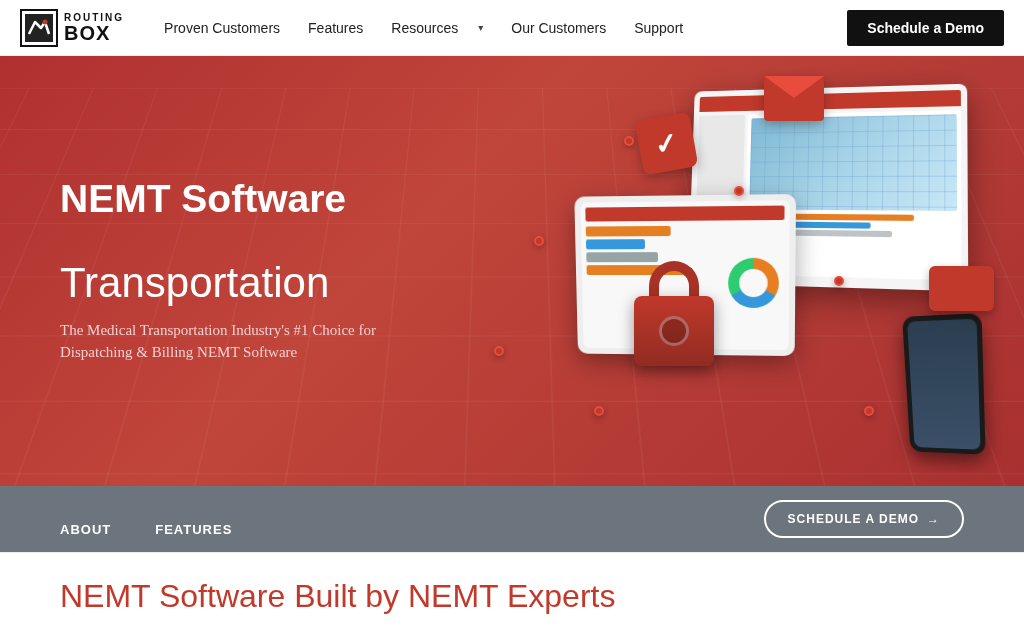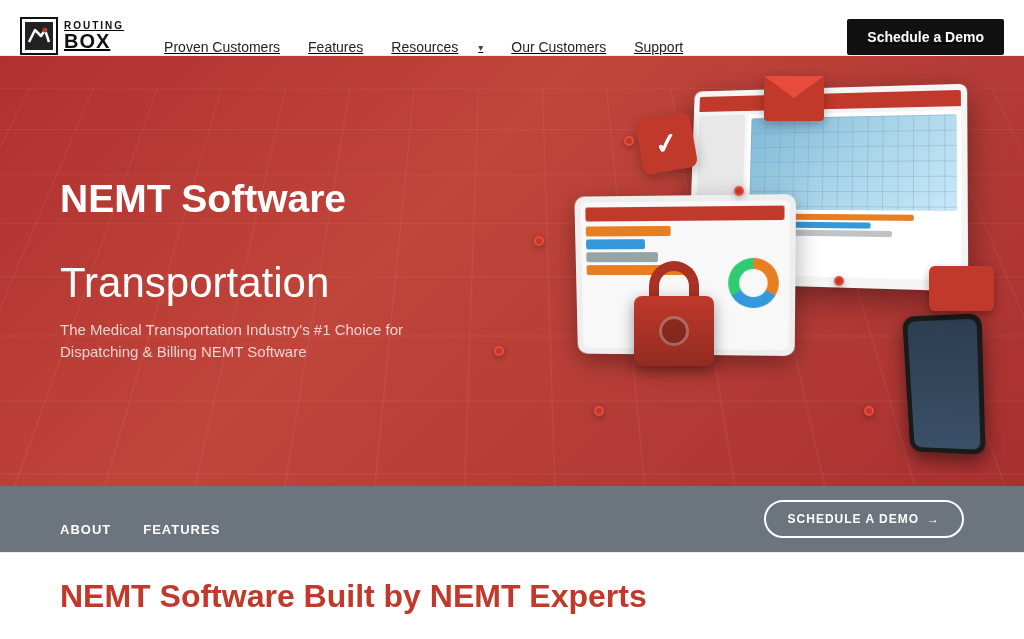--- a/index.html
+++ b/index.html
@@ -1,28 +1,27 @@
 <!DOCTYPE html>
 <html><head>
   <meta charset="utf-8">
   <style>
     * { margin: 0; padding: 0; box-sizing: border-box; }
     body { font-family: Arial, sans-serif; width: 1024px; height: 639px; overflow: hidden; background: #fff; }
 
     
     .navbar {
       display: flex;
-      align-items: flex-end;
+      align-items: center;
       background: #fff;
       height: 56px;
       padding: 0 20px;
       border-bottom: 1px solid #eee;
       position: relative;
       z-index: 10;
-      text-decoration: underline;
     }
     .logo-area {
       display: flex;
       align-items: center;
       margin-right: 40px;
       flex-shrink: 0;
     }
     .logo-box {
       width: 38px;
       height: 38px;
@@ -130,20 +129,21 @@
       font-weight: 400;
       color: #fff;
       line-height: 1.2;
     }
     .hero-subtitle {
       font-size: 15px;
       color: #f0d0d0;
       margin-top: 10px;
       line-height: 1.5;
       max-width: 350px;
+      font-family: Liberation Serif, serif;
     }
 
     
     .hero-illustration {
       position: absolute;
       right: 0;
       top: 0;
       width: 560px;
       height: 430px;
       z-index: 2;
@@ -435,21 +435,21 @@
     .secondary-nav {
       background: #6c757d;
       height: 66px;
       display: flex;
       align-items: center;
       padding: 0 60px;
       gap: 0;
     }
     .sec-nav-links {
       display: flex;
-      gap: 32px;
+      gap: 44px;
       flex: 1;
       margin-top: 20px;
     }
     .sec-nav-link {
       font-size: 13px;
       font-weight: bold;
       color: #fff;
       letter-spacing: 1px;
       cursor: pointer;
       text-decoration: none;
@@ -474,21 +474,21 @@
     .bottom-section {
       background: #fff;
       height: 87px;
       display: flex;
       align-items: center;
       padding: 0 60px;
       border-top: 1px solid #eee;
     }
     .bottom-title {
       font-size: 32px;
-      font-weight: 700;
+      font-weight: 400;
       color: #c0392b;
     }
   </style>
 </head>
 <body>
 
 <nav class="navbar">
   <div class="logo-area">
     <div class="logo-box">
       <svg class="logo-icon" viewBox="0 0 28 28" xmlns="http://www.w3.org/2000/svg">

